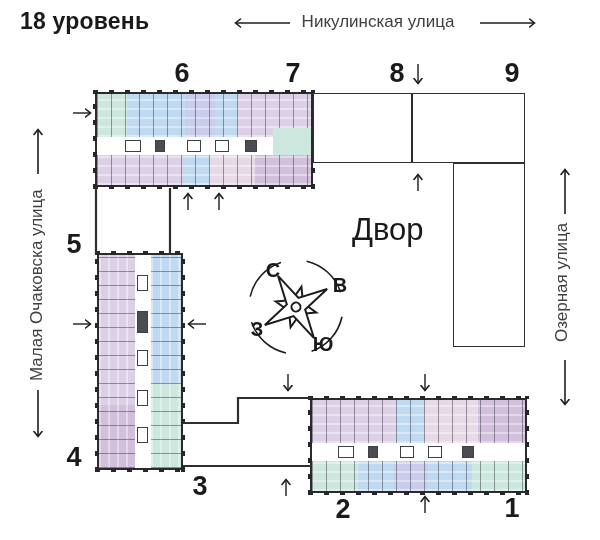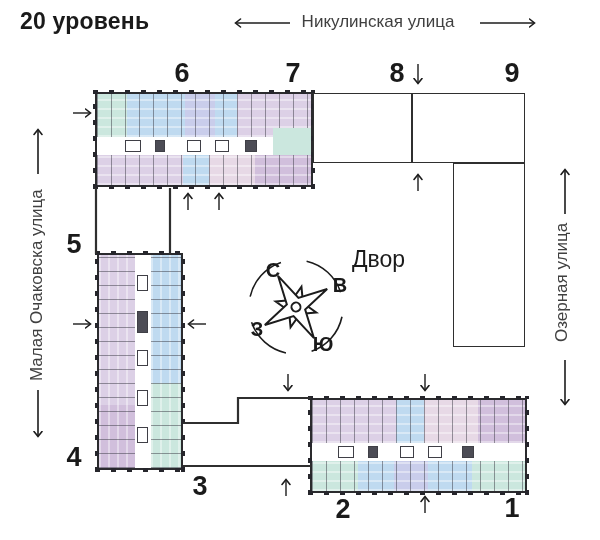--- a/index.html
+++ b/index.html
@@ -8,21 +8,21 @@
 
   .title{position:absolute;left:20px;top:8px;font-size:23px;font-weight:700;letter-spacing:.2px;}
 
   .street{font-size:17px;white-space:nowrap;color:#404040;}
   .street-top{position:absolute;left:298px;top:12px;width:160px;text-align:center;}
   .street-left{position:absolute;left:27px;top:180px;height:210px;writing-mode:vertical-rl;
                transform:rotate(180deg);text-align:center;}
   .street-right{position:absolute;left:552px;top:222px;height:120px;writing-mode:vertical-rl;
                transform:rotate(180deg);text-align:center;}
 
-  .dvor{position:absolute;left:352px;top:212px;font-size:23px;font-weight:500;margin-top:34px;}
+  .dvor{position:absolute;left:352px;top:212px;font-size:31px;font-weight:500;}
 
   .secnum{position:absolute;transform:translateX(-50%);font-size:27px;font-weight:700;}
 
   
   .bld{position:absolute;border:2px solid #2b2b2e;background:#fff;box-sizing:border-box;}
   .row,.col,.corr,.blk{position:absolute;}
   .row::after,.col::after{content:"";position:absolute;inset:0;pointer-events:none;}
   .row::after{background:
      repeating-linear-gradient(90deg, rgba(58,58,68,.5) 0 1px, transparent 1px 14px),
      repeating-linear-gradient(0deg, rgba(255,255,255,.4) 0 2px, transparent 2px 9px);}
@@ -50,21 +50,21 @@
   .arrow{stroke:#1c1c1c;stroke-width:1.6;fill:none;}
   .arrow-sm{stroke:#1c1c1c;stroke-width:1.4;fill:none;}
   .star{fill:#fff;stroke:#1c1c1c;stroke-width:2;stroke-linejoin:miter;}
   .compass-txt{font-family:"Liberation Sans",sans-serif;font-size:20px;font-weight:700;fill:#1a1a1a;}
 </style>
 </head>
 <body>
 
 <div class="canvas">
 
-  <div class="title">20 уровень</div>
+  <div class="title">18 уровень</div>
 
   <div class="street street-top">Никулинская улица</div>
   <div class="street street-left">Малая Очаковска улица</div>
   <div class="street street-right">Озерная улица</div>
 
   <div class="dvor">Двор</div>
 
   <div class="secnum" style="left:182px;top:58px">6</div>
   <div class="secnum" style="left:293px;top:58px">7</div>
   <div class="secnum" style="left:397px;top:58px">8</div>

